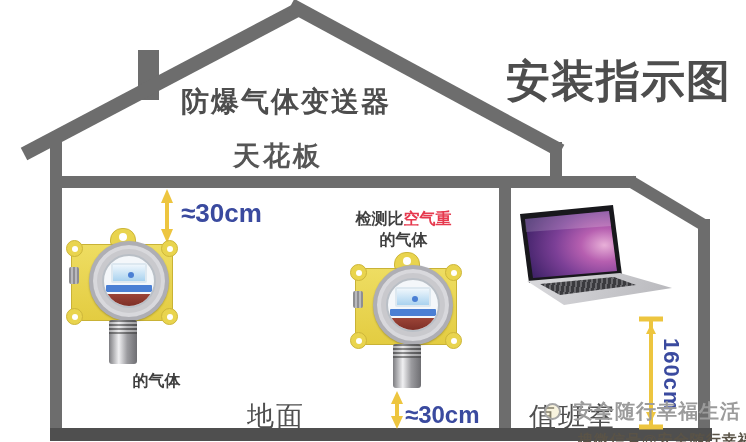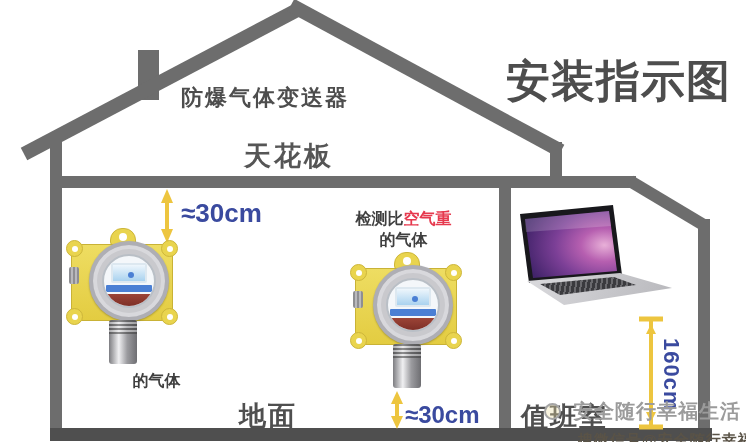--- a/index.html
+++ b/index.html
@@ -2,23 +2,23 @@
 <html><head>
 <meta charset="utf-8">
 <style>
   * { margin:0; padding:0; box-sizing:border-box; }
   body { background:#fff; font-family:"Liberation Sans","DejaVu Sans",sans-serif; }
   .canvas { position:relative; width:746px; height:442px; background:#ffffff; overflow:hidden; }
   svg.structure { position:absolute; left:0; top:0; z-index:1; }
 
   .txt { position:absolute; color:#4f4f4f; white-space:nowrap; z-index:5; }
   .main-title { font-size:44px; font-weight:bold; letter-spacing:1px; color:#4d4d4d; }
-  .roof-title { font-size:22px; font-weight:bold; letter-spacing:2px; color:#4d4d4d; }
+  .roof-title { font-size:28px; font-weight:bold; letter-spacing:2px; color:#4d4d4d; }
   .ceiling-lab { font-size:27px; font-weight:600; letter-spacing:3px; color:#555; }
-  .room-lab { font-size:27px; font-weight:bold; letter-spacing:2px; color:#4f4f4f; }
+  .room-lab { font-size:27px; font-weight:normal; letter-spacing:2px; color:#4f4f4f;margin-left:8px; }
   .measure { color:#3a4a9f; font-weight:600; }
   .measure-top { font-size:26px; }
   .measure-bot { font-size:24px; }
   .measure-vert { font-size:22px; writing-mode:vertical-rl; text-orientation:mixed; letter-spacing:1px; }
   .anno { font-size:16px; font-weight:bold; color:#3f3f3f; text-align:center; line-height:1.3; }
   .anno .hl { color:#e6394e; }
   .watermark { font-size:20px; color:#9b9b9b; z-index:8; display:flex; align-items:center; gap:12px; font-weight:600; letter-spacing:1px; }
   .wm-icon { width:17px; height:17px; border:2px solid #a5a5a5; border-radius:50%; display:inline-block; background:rgba(235,220,160,.35); }
   .wm-bottom { font-size:15px; color:#5a5347; font-weight:bold; z-index:8; letter-spacing:1px; }
 
@@ -88,21 +88,21 @@
       <line x1="639" y1="319" x2="663" y2="319" stroke-width="5"></line>
       <line x1="651" y1="319" x2="651" y2="427" stroke-width="4"></line>
       <line x1="639" y1="427" x2="663" y2="427" stroke-width="5"></line>
       <polygon points="651,324 646,334 656,334" stroke="none"></polygon>
       <polygon points="651,422 646,412 656,412" stroke="none"></polygon>
     </g>
   </svg>
 
   <div class="txt main-title" style="left:506px; top:52px;">安装指示图</div>
   <div class="txt roof-title" style="left:181px; top:83px;">防爆气体变送器</div>
-  <div class="txt ceiling-lab" style="left:244px; top:138px;">天花板</div>
+  <div class="txt ceiling-lab" style="left:233px; top:138px;">天花板</div>
   <div class="txt room-lab" style="left:239px; top:398px;">地面</div>
   <div class="txt room-lab" style="left:521px; top:399px;">值班室</div>
 
   <div class="txt measure measure-top" style="left:181px; top:198px;">≈30cm</div>
   <div class="txt measure measure-bot" style="left:405px; top:401px;">≈30cm</div>
   <div class="txt measure measure-vert" style="left:658px; top:338px;">160cm</div>
 
   <div class="txt anno" style="left:341px; top:209px; width:125px;">
     <div><span>检测比</span><span class="hl">空气重</span></div>
     <div>的气体</div>

